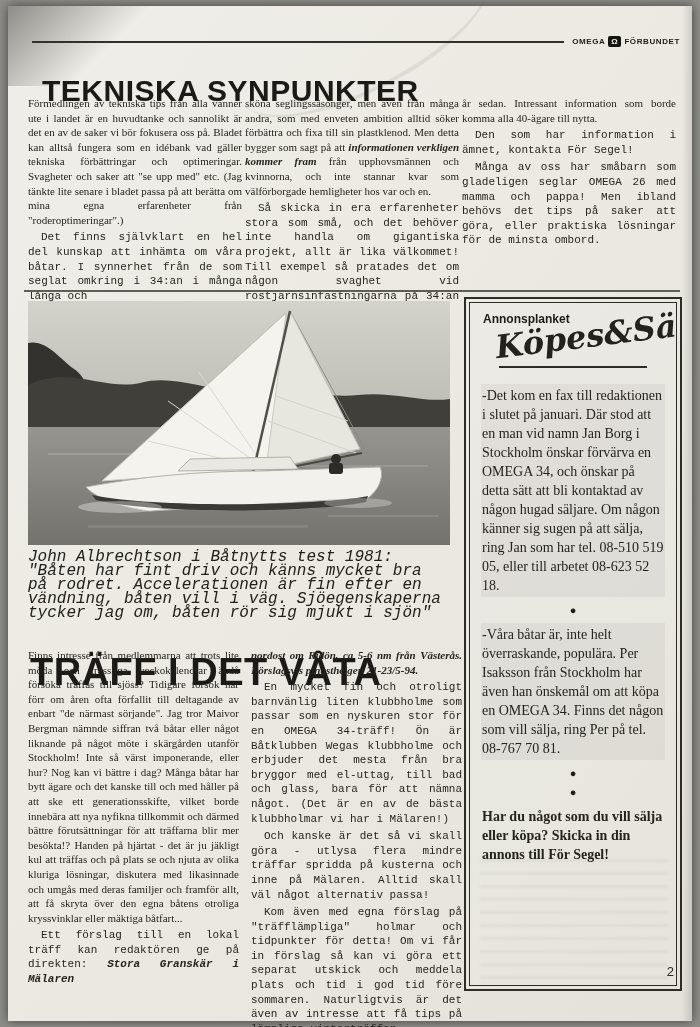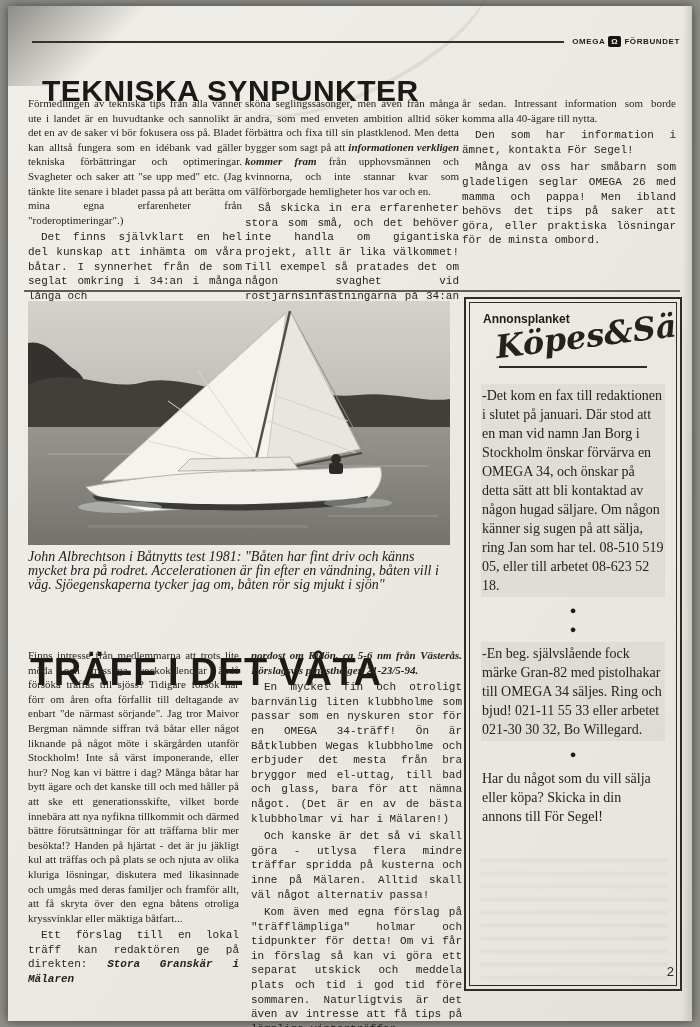--- a/index.html
+++ b/index.html
@@ -37,22 +37,22 @@
   .cols3{position:absolute;top:90px;left:20px;width:648px;display:flex;gap:3px;}
   .col{flex:1;font-size:11px;line-height:14.6px;text-align:justify;color:#26241e;}
   .col p{margin:0;}
   .col p.ind{text-indent:13px;margin-top:3px;font-family:Liberation Mono, monospace;}
 
   .divider{position:absolute;top:284px;left:16px;width:656px;height:2px;background:#5f5d57;}
 
   
   .photo-block{position:absolute;top:295px;left:20px;width:422px;}
   .photo-frame{width:422px;height:244px;background:#b7b7b1;}
-  .caption{margin-top:5px;font-family:Liberation Serif, serif;
-    font-style:italic;font-size:14px;line-height:14px;color:#21201c;}
+  .caption{margin-top:5px;font-family:Liberation Mono, monospace;
+    font-style:italic;font-size:16px;line-height:14px;color:#21201c;}
 
   .title2{position:absolute;top:620px;left:22px;
     font-family:"Liberation Sans",sans-serif;font-weight:700;font-size:38px;
     letter-spacing:.5px;color:#1b1a17;}
 
   .cols2{position:absolute;top:642px;left:20px;width:434px;display:flex;gap:12px;}
 
   .boldp{font-weight:700;}
   .emi{font-style:italic;font-weight:700;}
 
@@ -61,21 +61,21 @@
     border:2px solid #2e2c27;padding:3px;box-sizing:border-box;background:rgba(255,255,255,.08);}
   .sidebar-inner{border:1px solid #2e2c27;height:100%;box-sizing:border-box;
     padding:9px 11px;position:relative;overflow:hidden;}
   .annons-label{font-family:"Liberation Sans",sans-serif;font-weight:700;
     font-size:12px;color:#1d1c18;margin-left:2px;}
   .script-title{font-family:"DejaVu Serif",serif;font-style:italic;font-weight:700;
     font-size:32px;color:#23221d;transform:rotate(-7deg);margin:-8px 0 0 14px;white-space:nowrap;}
   .script-underline{width:148px;height:2px;background:#2e2c27;margin:10px auto 16px;}
   .ad{font-size:14px;line-height:19px;color:#24231d;background:rgba(110,108,98,.08);
     padding:2px 1px;}
-  .ad.boldad{font-weight:400;background:none;}
+  .ad.boldad{font-weight:700;background:none;}
   .ad-bullet{text-align:center;font-size:11px;margin:7px 0;color:#1d1c18;}
   .ghost-lines{position:absolute;left:10px;right:8px;bottom:6px;height:130px;opacity:.55;
     background:repeating-linear-gradient(0deg,rgba(70,68,60,.10) 0 3px,transparent 3px 13px);
     filter:blur(1px);pointer-events:none;}
 
   .pagenum{position:absolute;right:18px;bottom:42px;font-family:"Liberation Sans",sans-serif;
     font-size:13px;color:#2a2923;}
 </style>
 </head>
 <body>
@@ -182,22 +182,22 @@
   </div>
 
   <div class="sidebar">
     <div class="sidebar-inner">
       <div class="annons-label">Annonsplanket</div>
       <div class="script-title">Köpes&amp;Säljes</div>
       <div class="script-underline"></div>
 
       <div class="ad">-Det kom en fax till redaktionen i slutet på januari. Där stod att en man vid namn Jan Borg i Stockholm önskar förvärva en OMEGA 34, och önskar på detta sätt att bli kontaktad av någon hugad säljare. Om någon känner sig sugen på att sälja, ring Jan som har tel. 08-510 519 05, eller till arbetet 08-623 52 18.</div>
       <div class="ad-bullet">●</div>
+      <div class="ad">-Våra båtar är, inte helt överraskande, populära. Per Isaksson från Stockholm har även han önskemål om att köpa en OMEGA 34. Finns det någon som vill sälja, ring Per på tel. 08-767 70 81.</div>
       <div class="ad-bullet">●</div>
-      <div class="ad">-En beg. självslående fock märke Gran-82 med pistolhakar till OMEGA 34 säljes. Ring och bjud! 021-11 55 33 eller arbetet 021-30 30 32, Bo Willegard.</div>
       <div class="ad-bullet">●</div>
       <div class="ad boldad">Har du något som du vill sälja eller köpa? Skicka in din annons till För Segel!</div>
 
       <div class="ghost-lines"></div>
     </div>
   </div>
 
   <div class="pagenum">2</div>
 </div>
 

